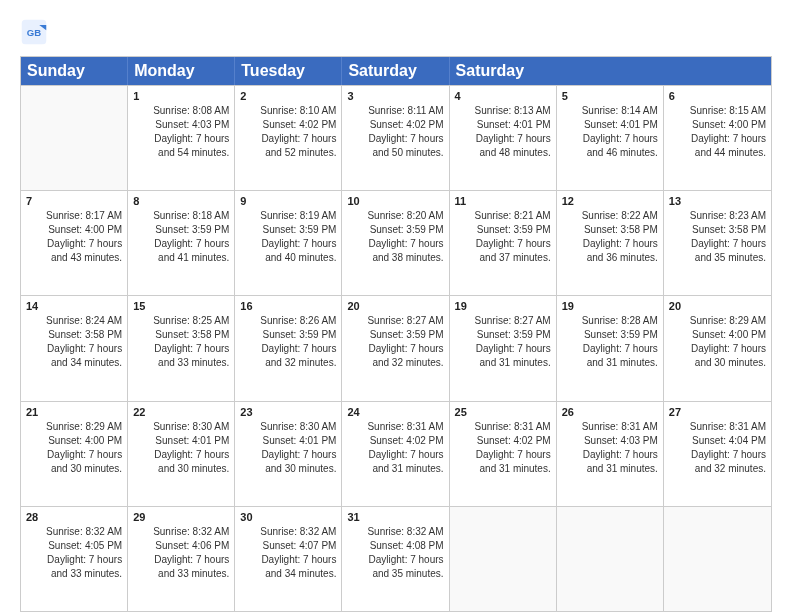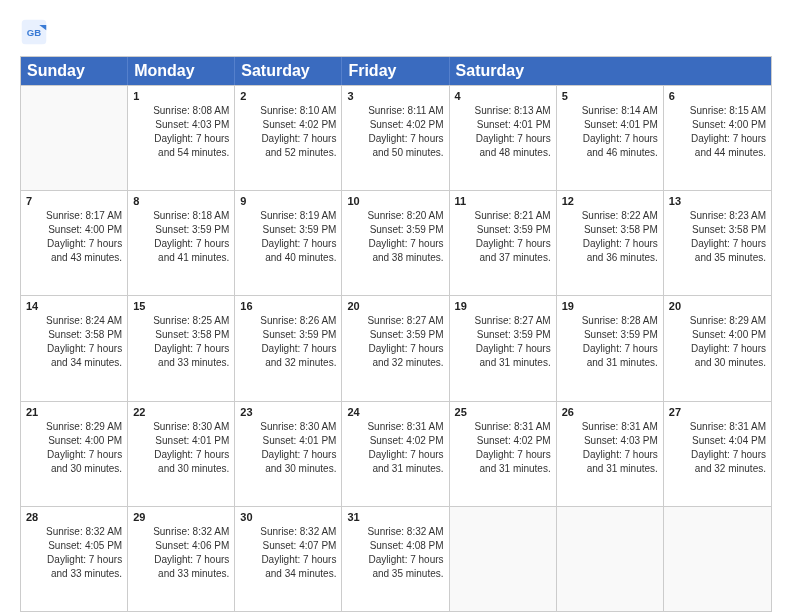--- a/index.html
+++ b/index.html
@@ -126,22 +126,22 @@
     <div class="title-block">
       <div class="month-title"></div>
       <div class="location"></div>
     </div>
   </div>
 
   <div class="calendar">
     <div class="cal-header">
     <div class="cal-header-cell">Sunday</div>
         <div class="cal-header-cell">Monday</div>
+        <div class="cal-header-cell">Tuesday</div>
         <div class="cal-header-cell">Saturday</div>
-        <div class="cal-header-cell">Friday</div>
         <div class="cal-header-cell">Saturday</div>
       </div>
     <div class="cal-body">
     <div class="cal-week">
           <div class="cal-cell empty"></div>
           <div class="cal-cell">
             <span class="day-num">1</span>
             <div class="sun-info">Sunrise: 8:08 AM<br>Sunset: 4:03 PM<br>Daylight: 7 hours<br>and 54 minutes.</div>
           </div>
           <div class="cal-cell">

